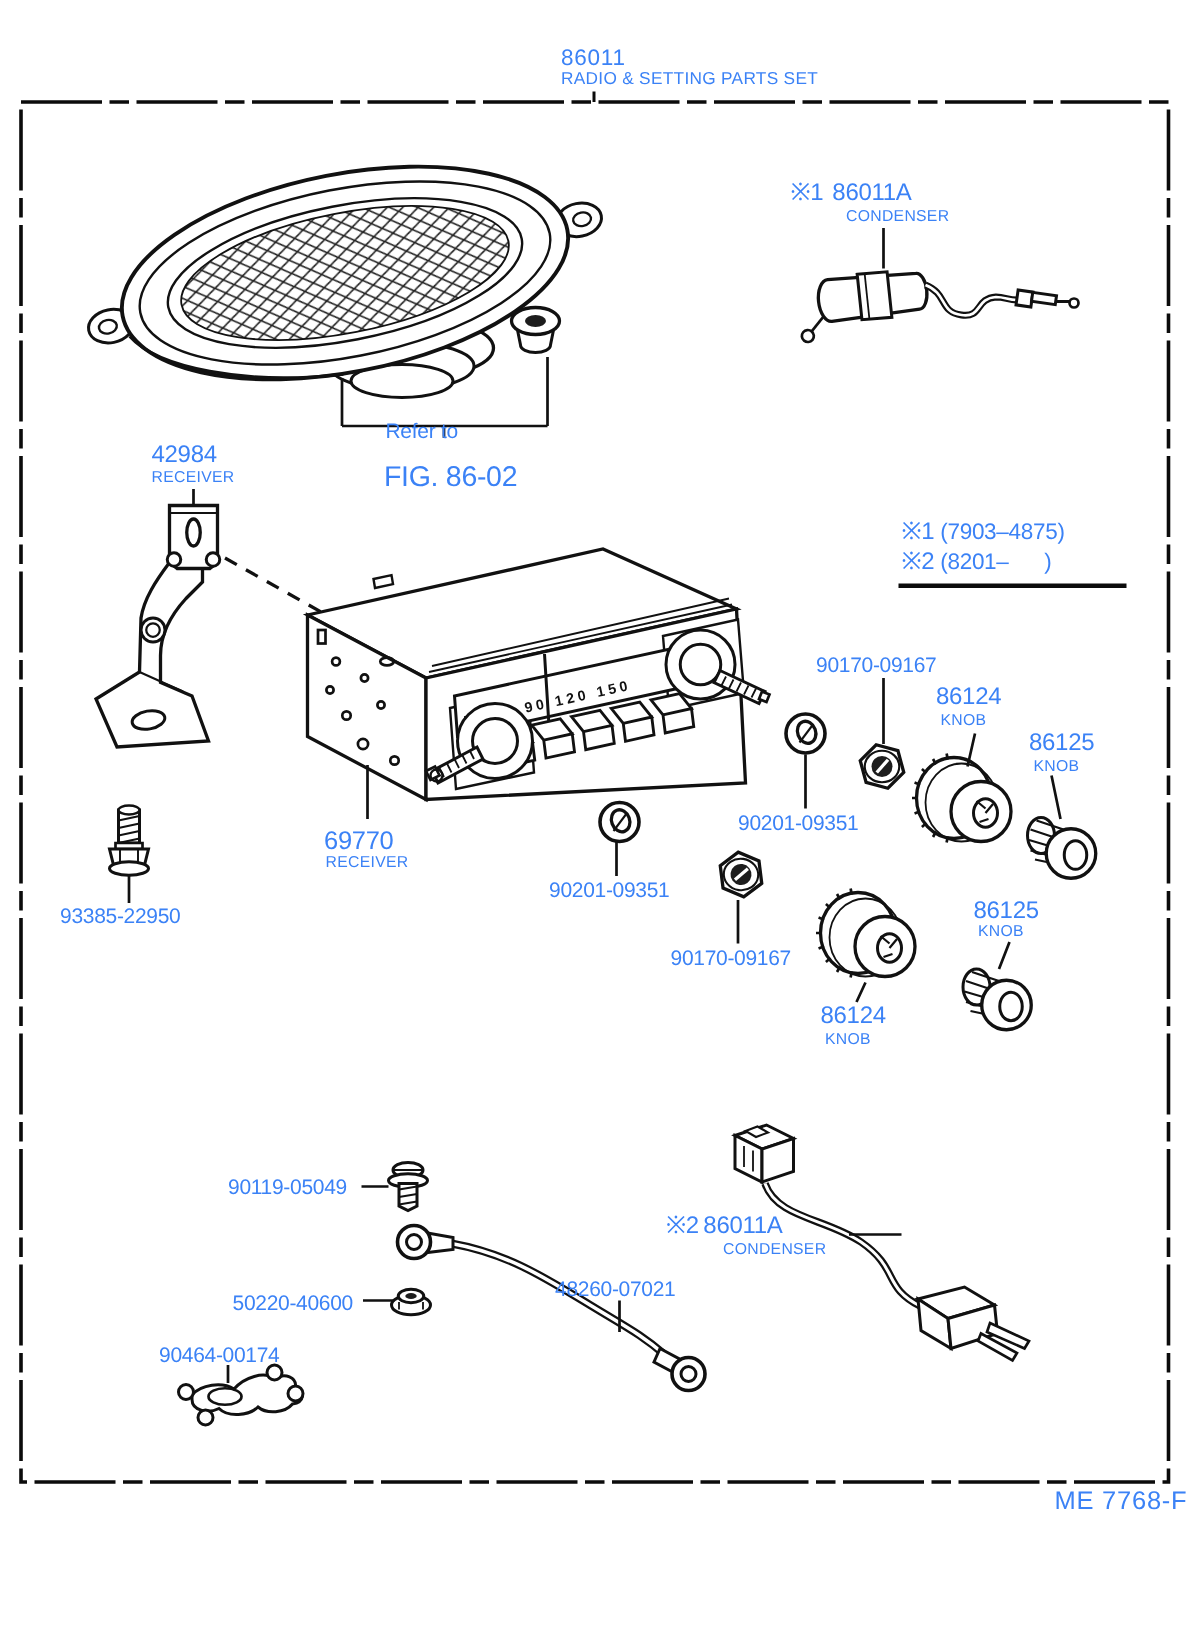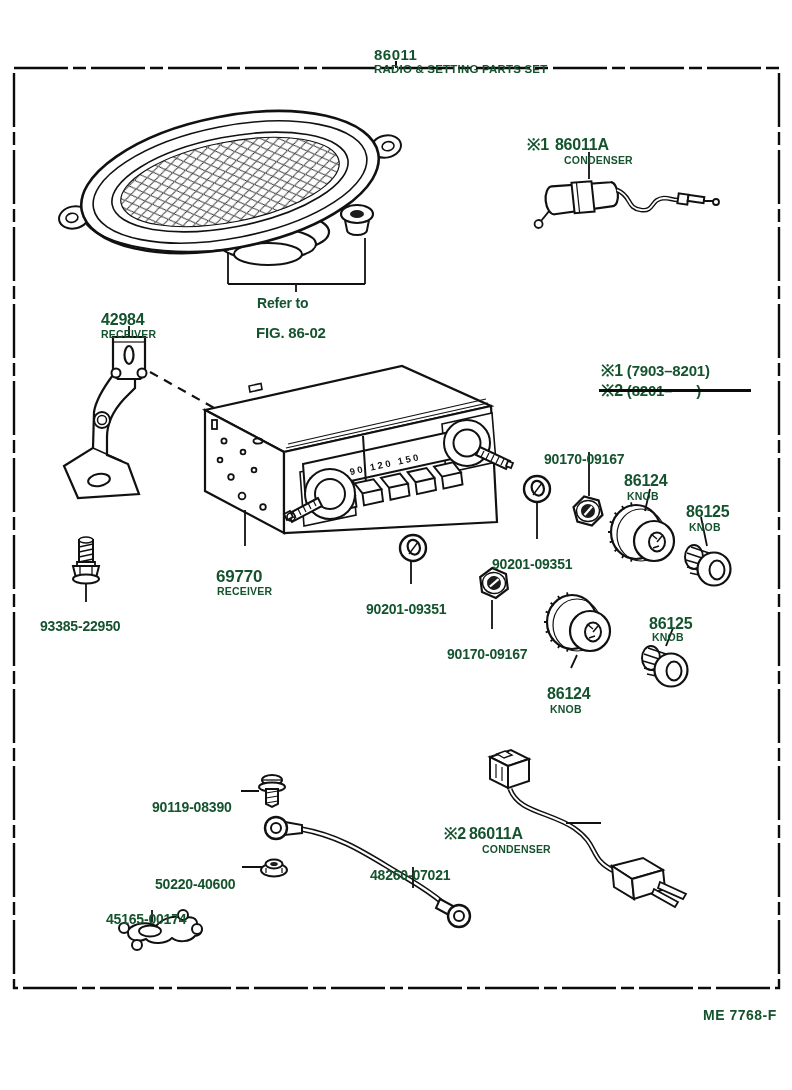--- a/index.html
+++ b/index.html
@@ -1,20 +1,20 @@
 <!DOCTYPE html>
 <html><head>
 <meta charset="utf-8">
 <style>
   html,body{margin:0;padding:0;background:#fff;}
   .stage{position:relative;width:792px;height:1090px;background:#fff;overflow:hidden;
          font-family:"Liberation Sans",sans-serif;color:#0b0b0b;}
   svg{position:absolute;left:0;top:0;}
-  .lbl{position:absolute;font-weight:700;font-size:14px;letter-spacing:-0.2px;
-       white-space:nowrap;color:#14532d;line-height:1;margin-top:16px;}
+  .lbl{position:absolute;font-weight:400;font-size:14px;letter-spacing:-0.2px;
+       white-space:nowrap;color:#3b82f6;line-height:1;}
   .num-lg{font-size:16px;}
   .sub{font-size:10.5px;letter-spacing:0.2px;}
   .title-num{font-size:15px;letter-spacing:0.5px;}
   .title-sub{font-size:11.5px;letter-spacing:0.2px;}
   .note{font-size:15px;}
   .note .mk{font-size:16px;}
   .rule{position:absolute;background:#0b0b0b;}
   .pad{display:inline-block;width:6px;}
 </style>
 </head>
@@ -251,32 +251,32 @@
 
   <div class="lbl title-num" style="left:374px;top:31px;">86011</div>
   <div class="lbl title-sub" style="left:374px;top:48px;">RADIO &amp; SETTING PARTS SET</div>
 
   <div class="lbl" style="left:527px;top:121px;">
     <span class="num-lg">※1</span><span class="pad"></span><span class="num-lg">86011A</span>
   </div>
   <div class="lbl sub" style="left:564px;top:139px;">CONDENSER</div>
 
   <div class="lbl note" style="left:601px;top:347px;">
-    <span class="mk">※1</span> <span>(7903–8201)</span>
+    <span class="mk">※1</span> <span>(7903–4875)</span>
   </div>
   <div class="lbl note" style="left:601px;top:367px;">
     <span class="mk">※2</span> <span>(8201–&nbsp;&nbsp;&nbsp;&nbsp;&nbsp;&nbsp;)</span>
   </div>
   <div class="rule" style="left:599px;top:389px;width:152px;height:3px;"></div>
 
   <div class="lbl num-lg" style="left:101px;top:296px;">42984</div>
   <div class="lbl sub" style="left:101px;top:313px;">RECEIVER</div>
 
   <div class="lbl" style="left:257px;top:280px;font-size:14px;">Refer to</div>
-  <div class="lbl" style="left:256px;top:309px;font-size:15px;">FIG. 86-02</div>
+  <div class="lbl" style="left:256px;top:309px;font-size:19px;">FIG. 86-02</div>
 
   <div class="lbl" style="left:216px;top:552px;font-size:17px;">69770</div>
   <div class="lbl sub" style="left:217px;top:570px;text-align:center;">RECEIVER</div>
 
   <div class="lbl" style="left:40px;top:603px;">93385-22950</div>
 
   <div class="lbl" style="left:544px;top:436px;">90170-09167</div>
 
   <div class="lbl num-lg" style="left:624px;top:457px;">86124</div>
   <div class="lbl sub" style="left:627px;top:475px;">KNOB</div>
@@ -287,24 +287,24 @@
   <div class="lbl" style="left:492px;top:541px;">90201-09351</div>
   <div class="lbl" style="left:366px;top:586px;">90201-09351</div>
   <div class="lbl" style="left:447px;top:631px;">90170-09167</div>
 
   <div class="lbl num-lg" style="left:547px;top:670px;">86124</div>
   <div class="lbl sub" style="left:550px;top:688px;">KNOB</div>
 
   <div class="lbl num-lg" style="left:649px;top:600px;">86125</div>
   <div class="lbl sub" style="left:652px;top:616px;">KNOB</div>
 
-  <div class="lbl" style="left:152px;top:784px;">90119-08390</div>
+  <div class="lbl" style="left:152px;top:784px;">90119-05049</div>
   <div class="lbl" style="left:155px;top:861px;">50220-40600</div>
-  <div class="lbl" style="left:106px;top:896px;">45165-00174</div>
+  <div class="lbl" style="left:106px;top:896px;">90464-00174</div>
   <div class="lbl" style="left:370px;top:852px;">48260-07021</div>
 
   <div class="lbl" style="left:444px;top:810px;">
     <span class="num-lg">※2</span><span class="pad" style="width:3px;"></span><span class="num-lg">86011A</span>
   </div>
   <div class="lbl sub" style="left:482px;top:828px;">CONDENSER</div>
 
-  <div class="lbl" style="left:703px;top:992px;font-size:14px;letter-spacing:0.5px;">ME 7768-F</div>
+  <div class="lbl" style="left:703px;top:992px;font-size:17px;letter-spacing:0.5px;">ME 7768-F</div>
 </div>
 
 </body></html>

